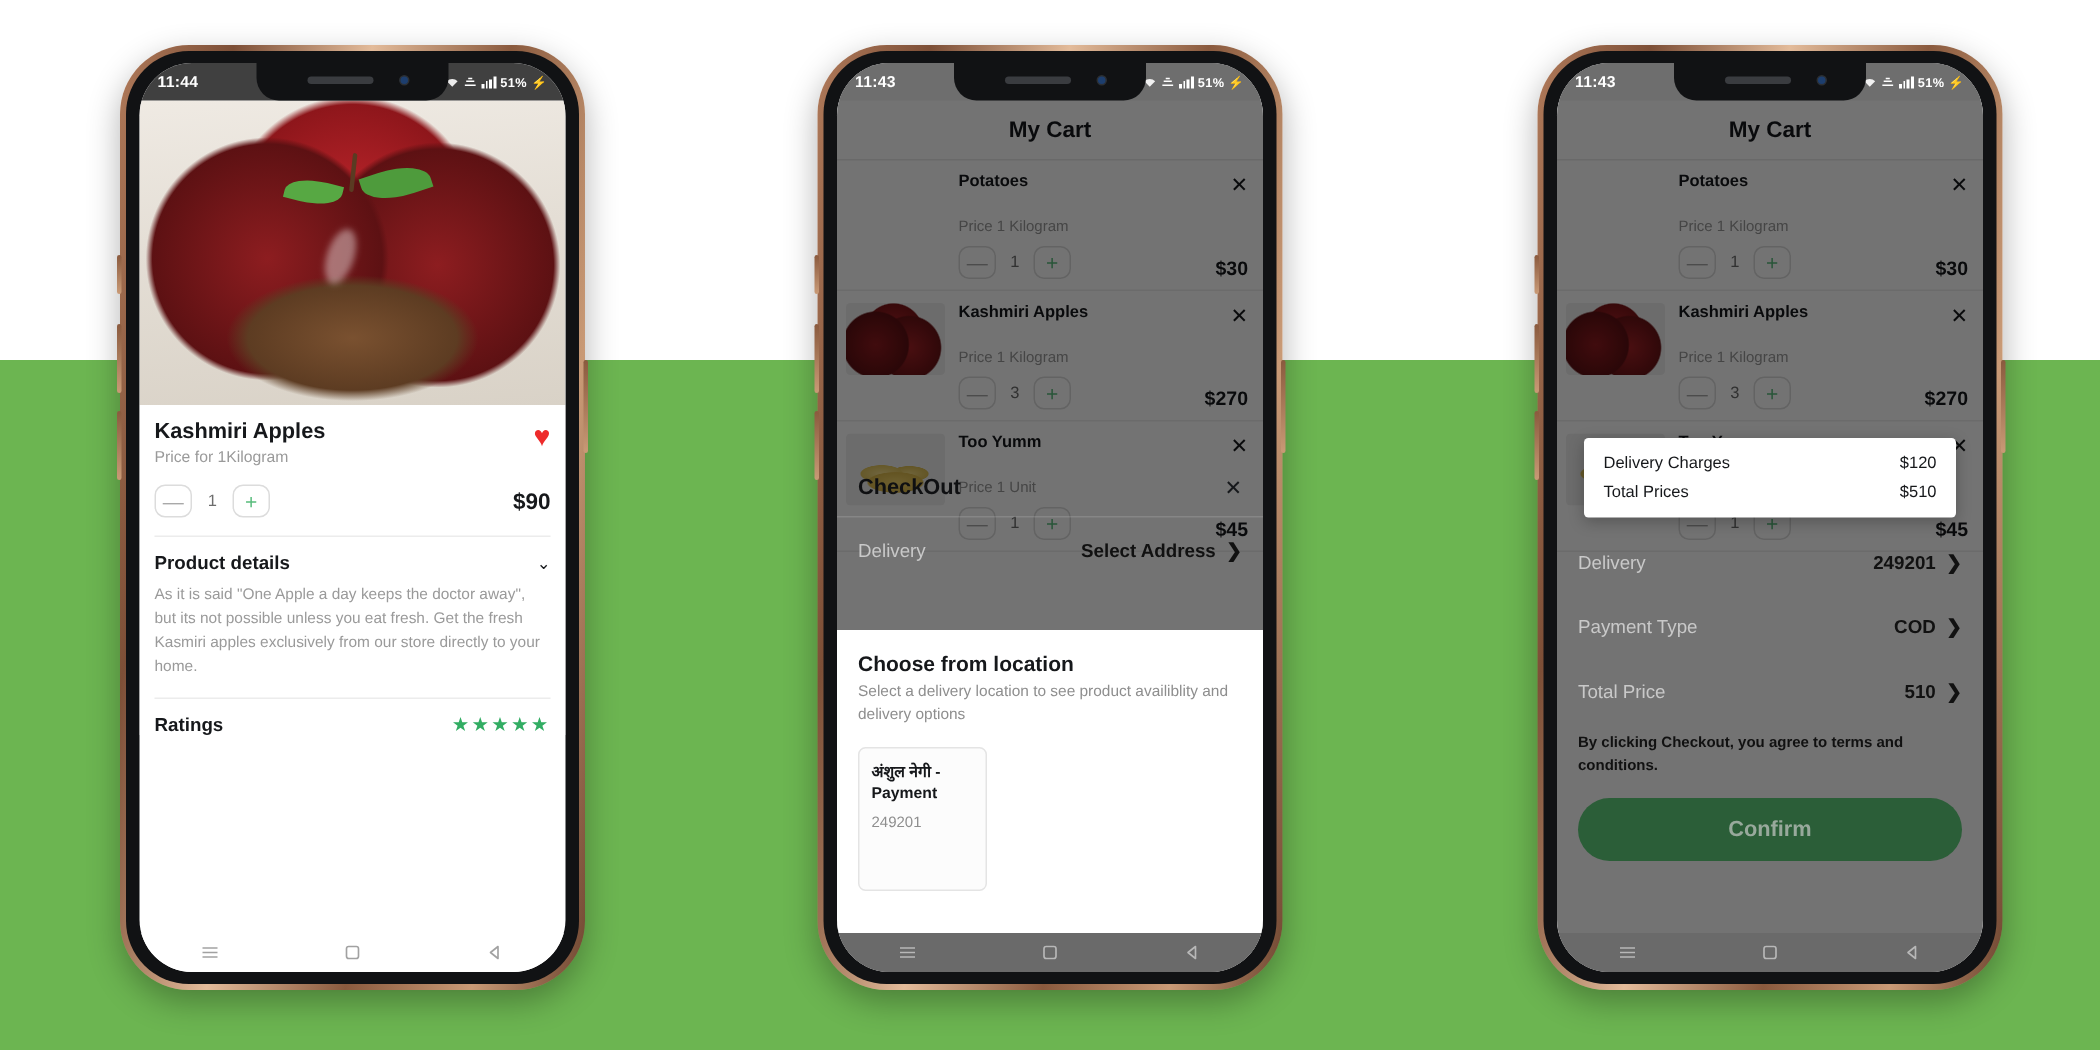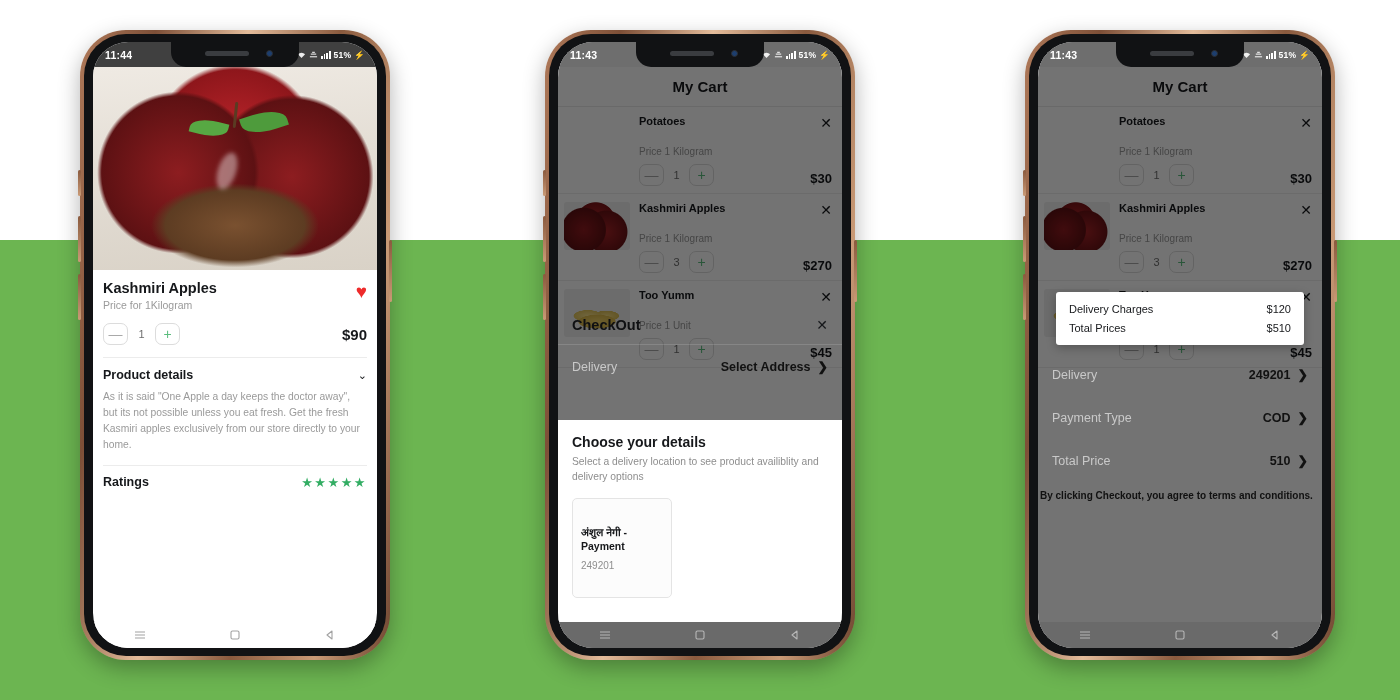--- a/index.html
+++ b/index.html
@@ -118,21 +118,21 @@
   }
   .stepbtn.minus { color:#a9a9a9; }
   .stepbtn.plus { color:#5bbd7e; }
   .qtyval { font-size:11px; color:#6d6d6d; min-width:9px; text-align:center; }
   .price-big { font-size:15px; font-weight:700; color:#16181b; }
   .hr { height:1px; background:#ececec; margin: 12px 0 0; }
   .sec-head { display:flex; align-items:center; justify-content:space-between; padding: 10px 0 0;}
   .sec-title { font-size:12.5px; font-weight:700; color:#16181b; }
   .chev-d { color:#16181b; font-size:11px; }
   .desc { font-size:10.3px; line-height:1.55; color:#9a9a9a; margin-top:7px; }
-  .ratings-row { display:flex; align-items:center; justify-content:space-between; padding: 9px 0 0; }
+  .ratings-row { display:flex; align-items:flex-end; justify-content:space-between; padding: 9px 0 0; }
   .stars { color:#32ad63; font-size:13px; letter-spacing:1.5px; }
   .cta {
     margin: 22px 0 0; height: 45px; border-radius:24px; background:#4aa56c;
     display:flex; align-items:center; justify-content:center;
     color:#fff; font-size:15px; font-weight:600;
   }
 
   
   .cart-wrap { position:relative; height:100%; background:#fff; }
   .cart-item { display:flex; align-items:flex-start; gap:9px; padding: 8px 10px 7px 6px;
@@ -175,37 +175,37 @@
   
   .checkout-panel {
     position:absolute; left:0; right:0; z-index: 12;
   }
   .co-head { display:flex; align-items:center; justify-content:space-between;
              padding: 11px 14px; border-bottom:1px solid rgba(255,255,255,.14); }
   .co-title { font-size:14.5px; font-weight:700; color:#0f1012; }
   .co-row { display:flex; align-items:center; justify-content:space-between; padding: 14px 14px; }
   .co-label { font-size:12.5px; color:#c9c9c9; }
   .co-value { font-size:12.5px; font-weight:700; color:#111; display:flex; align-items:flex-end; gap:7px;}
-  .co-terms { font-size:10px; font-weight:700; color:#111; padding: 6px 2px 0; line-height:1.5; }
+  .co-terms { font-size:10px; font-weight:700; color:#111; padding: 6px 14px 0; line-height:1.5; }
   .co-confirm {
     margin: 14px 14px 0; height:42px; border-radius:22px; background:#2b5e38;
     display:flex; align-items:center; justify-content:center;
     color:#98a99c; font-size:14.5px; font-weight:600;
   }
 
   
   .sheet {
     position:absolute; left:0; right:0; z-index:20; background:#fff;
     padding: 14px 14px 0;
   }
   .sheet-title { font-size:14px; font-weight:700; color:#16181b; }
   .sheet-sub { font-size:10.3px; color:#8e8e8e; margin-top:5px; line-height:1.45; }
   .addr-card {
-    margin-top:13px; width:100px; min-height:96px; border:1px solid #e4e4e4;
-    border-radius:5px; background:#fcfcfc; padding: 26px 8px;
+    margin-top:13px; width:86px; min-height:96px; border:1px solid #e4e4e4;
+    border-radius:5px; background:#fcfcfc; padding: 9px 8px;
   }
   .addr-name { font-size:10.5px; font-weight:700; color:#16181b; line-height:1.35; }
   .addr-pin { font-size:10px; color:#8e8e8e; margin-top:7px; }
 
   
   .popup {
     position:absolute; z-index:25; background:#fff; border-radius:3px;
     padding: 7px 13px 8px; box-shadow:0 3px 10px rgba(0,0,0,.25);
   }
   .pp-row { display:flex; align-items:center; justify-content:space-between; padding: 3.5px 0; }
@@ -407,21 +407,21 @@
           <div class="co-row">
             <div class="co-label">Delivery</div>
             <div class="co-value">
               <span>Select Address</span>
               <span>❯</span>
             </div>
           </div>
         </div>
 
         <div class="sheet" style="top:378px; bottom:26px;">
-          <div class="sheet-title">Choose your details</div>
+          <div class="sheet-title">Choose from location</div>
           <div class="sheet-sub">Select a delivery location to see product availiblity and delivery options</div>
           <div class="addr-card">
             <div class="addr-name">अंशुल नेगी  -</div>
             <div class="addr-name">Payment</div>
             <div class="addr-pin">249201</div>
           </div>
         </div>
 
         <div class="nav-bar navdim" style="position:absolute; bottom:0; left:0; right:0; z-index:22;">
           <svg width="14" height="14" viewBox="0 0 14 14">
@@ -545,20 +545,21 @@
             </div>
           </div>
           <div class="co-row">
             <div class="co-label">Total Price</div>
             <div class="co-value">
               <span>510</span>
               <span>❯</span>
             </div>
           </div>
           <div class="co-terms">By clicking Checkout, you agree to terms and conditions.</div>
+          <div class="co-confirm">Confirm</div>
         </div>
 
         <div class="popup" style="left:18px; right:18px; top:250px;">
           <div class="pp-row">
             <div class="pp-label">Delivery Charges</div>
             <div class="pp-value">$120</div>
           </div>
           <div class="pp-row">
             <div class="pp-label">Total Prices</div>
             <div class="pp-value">$510</div>

